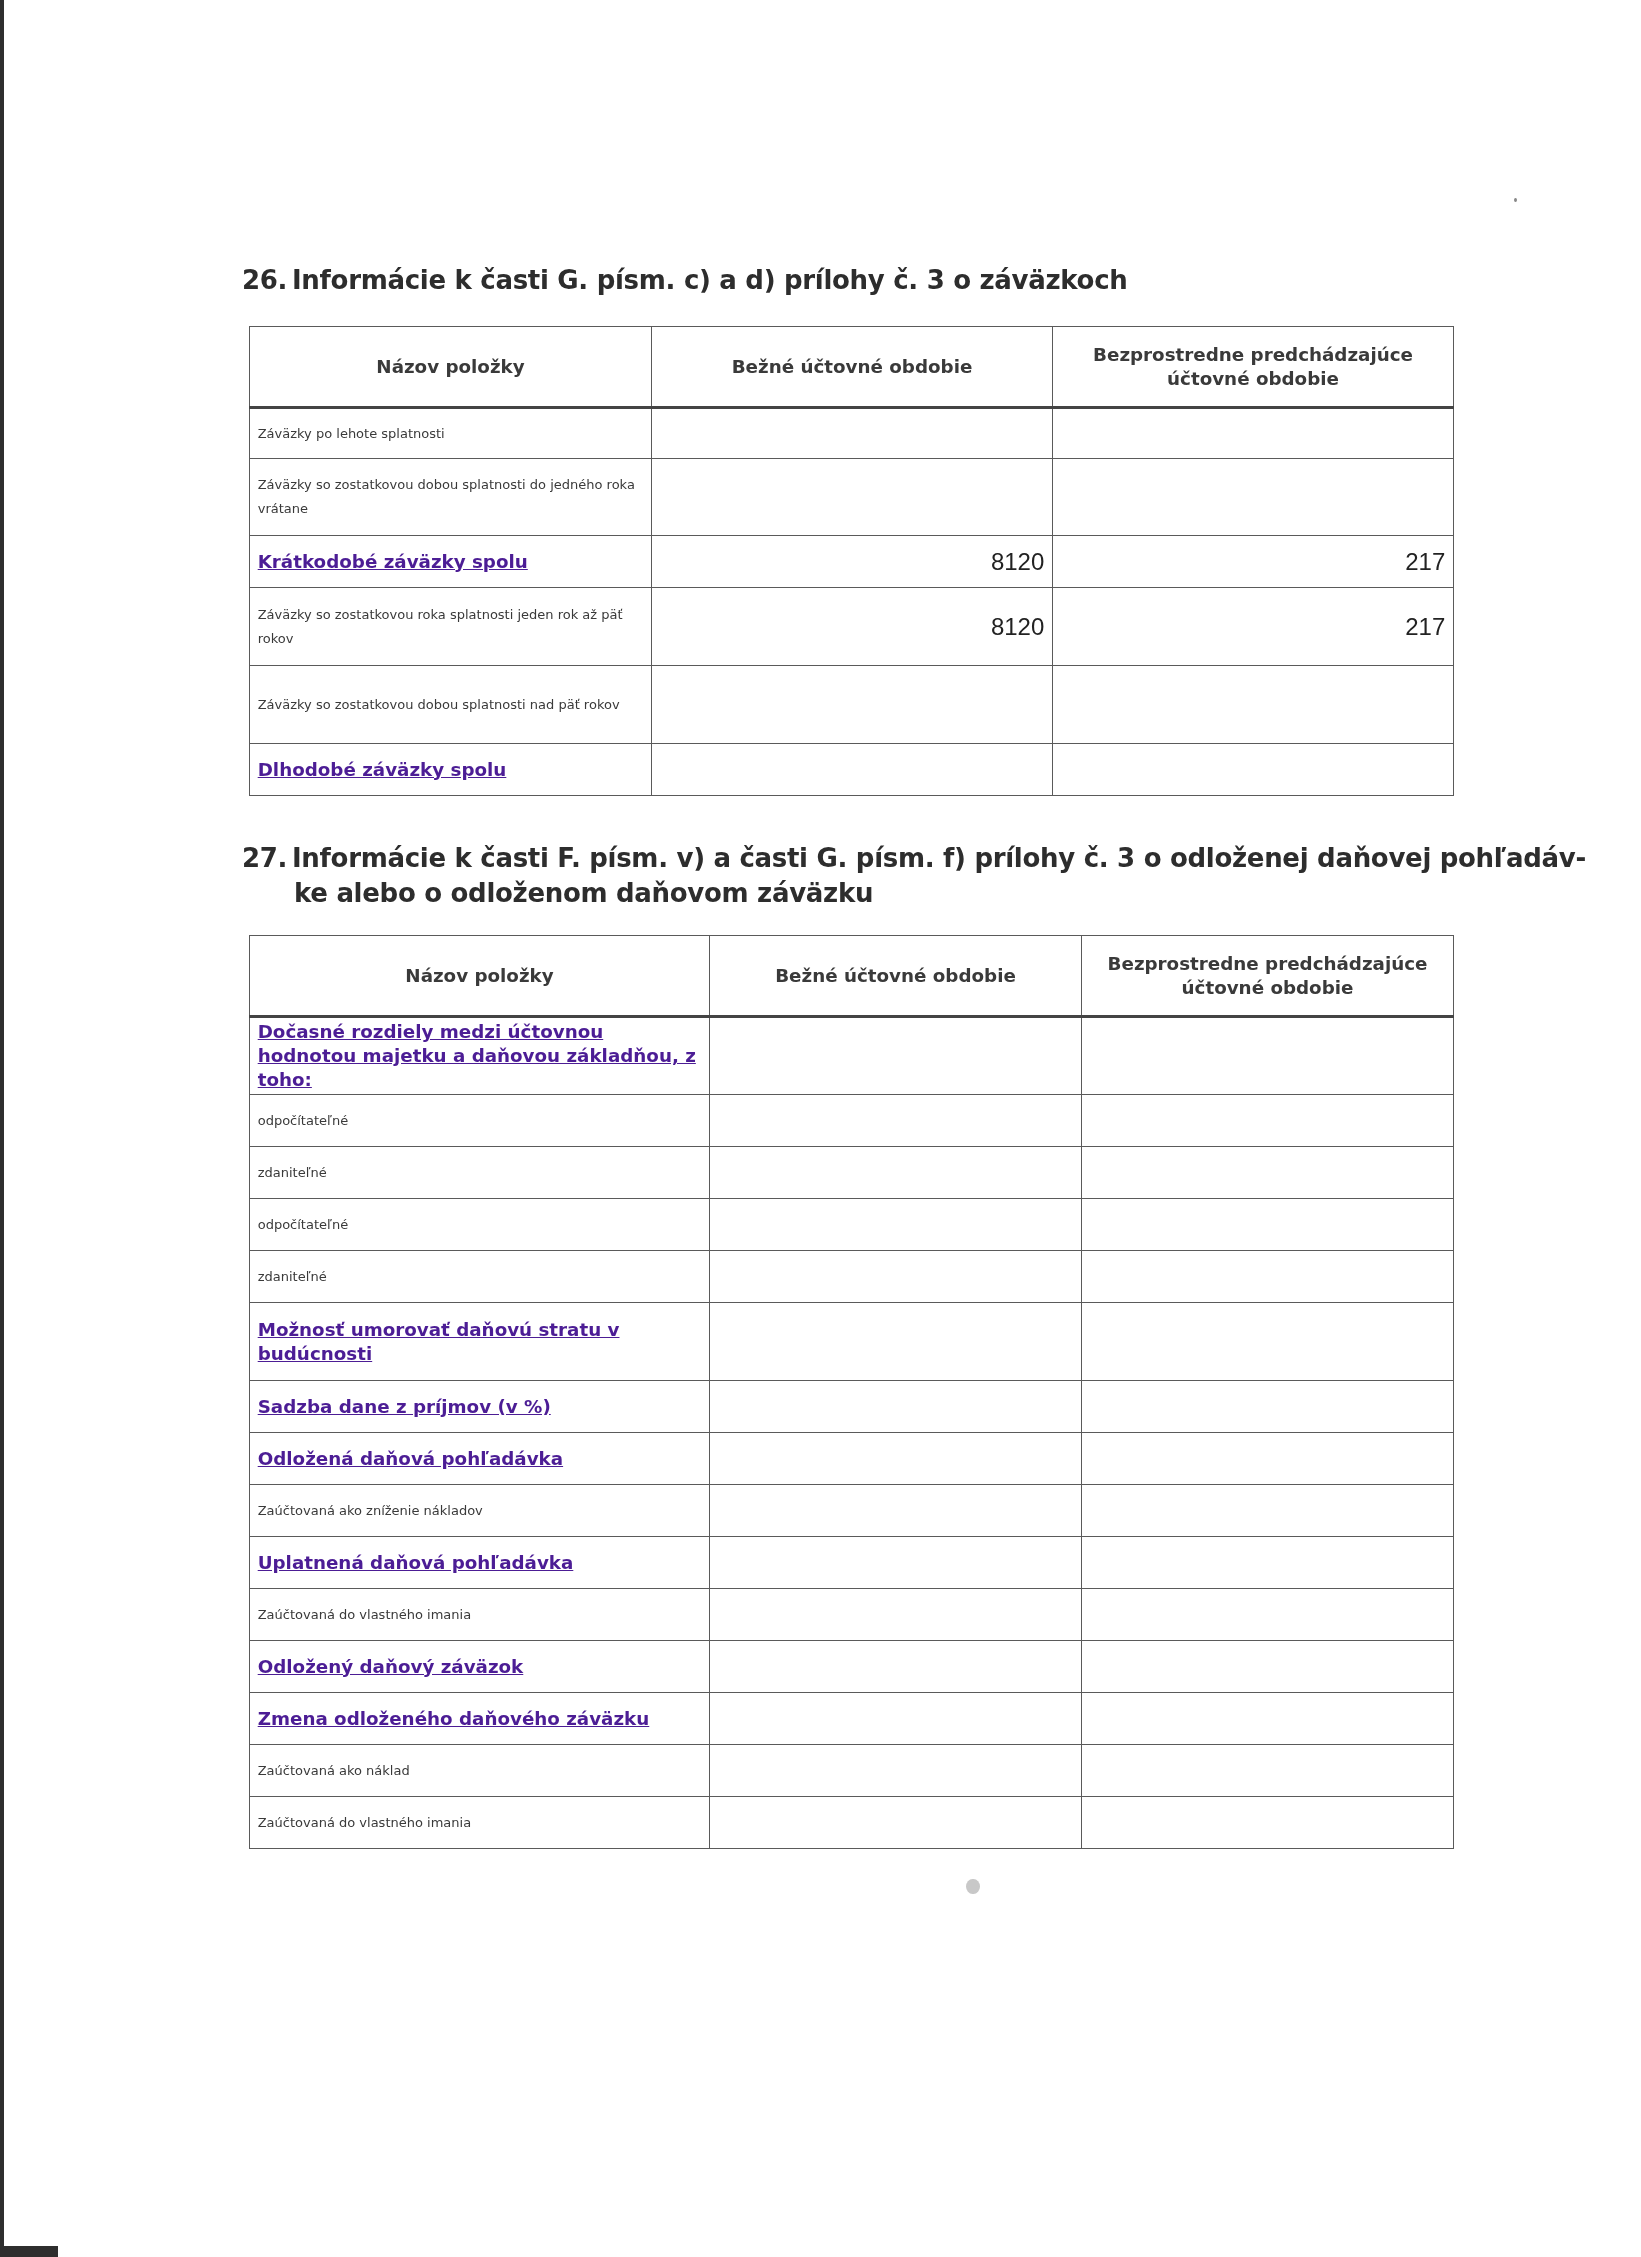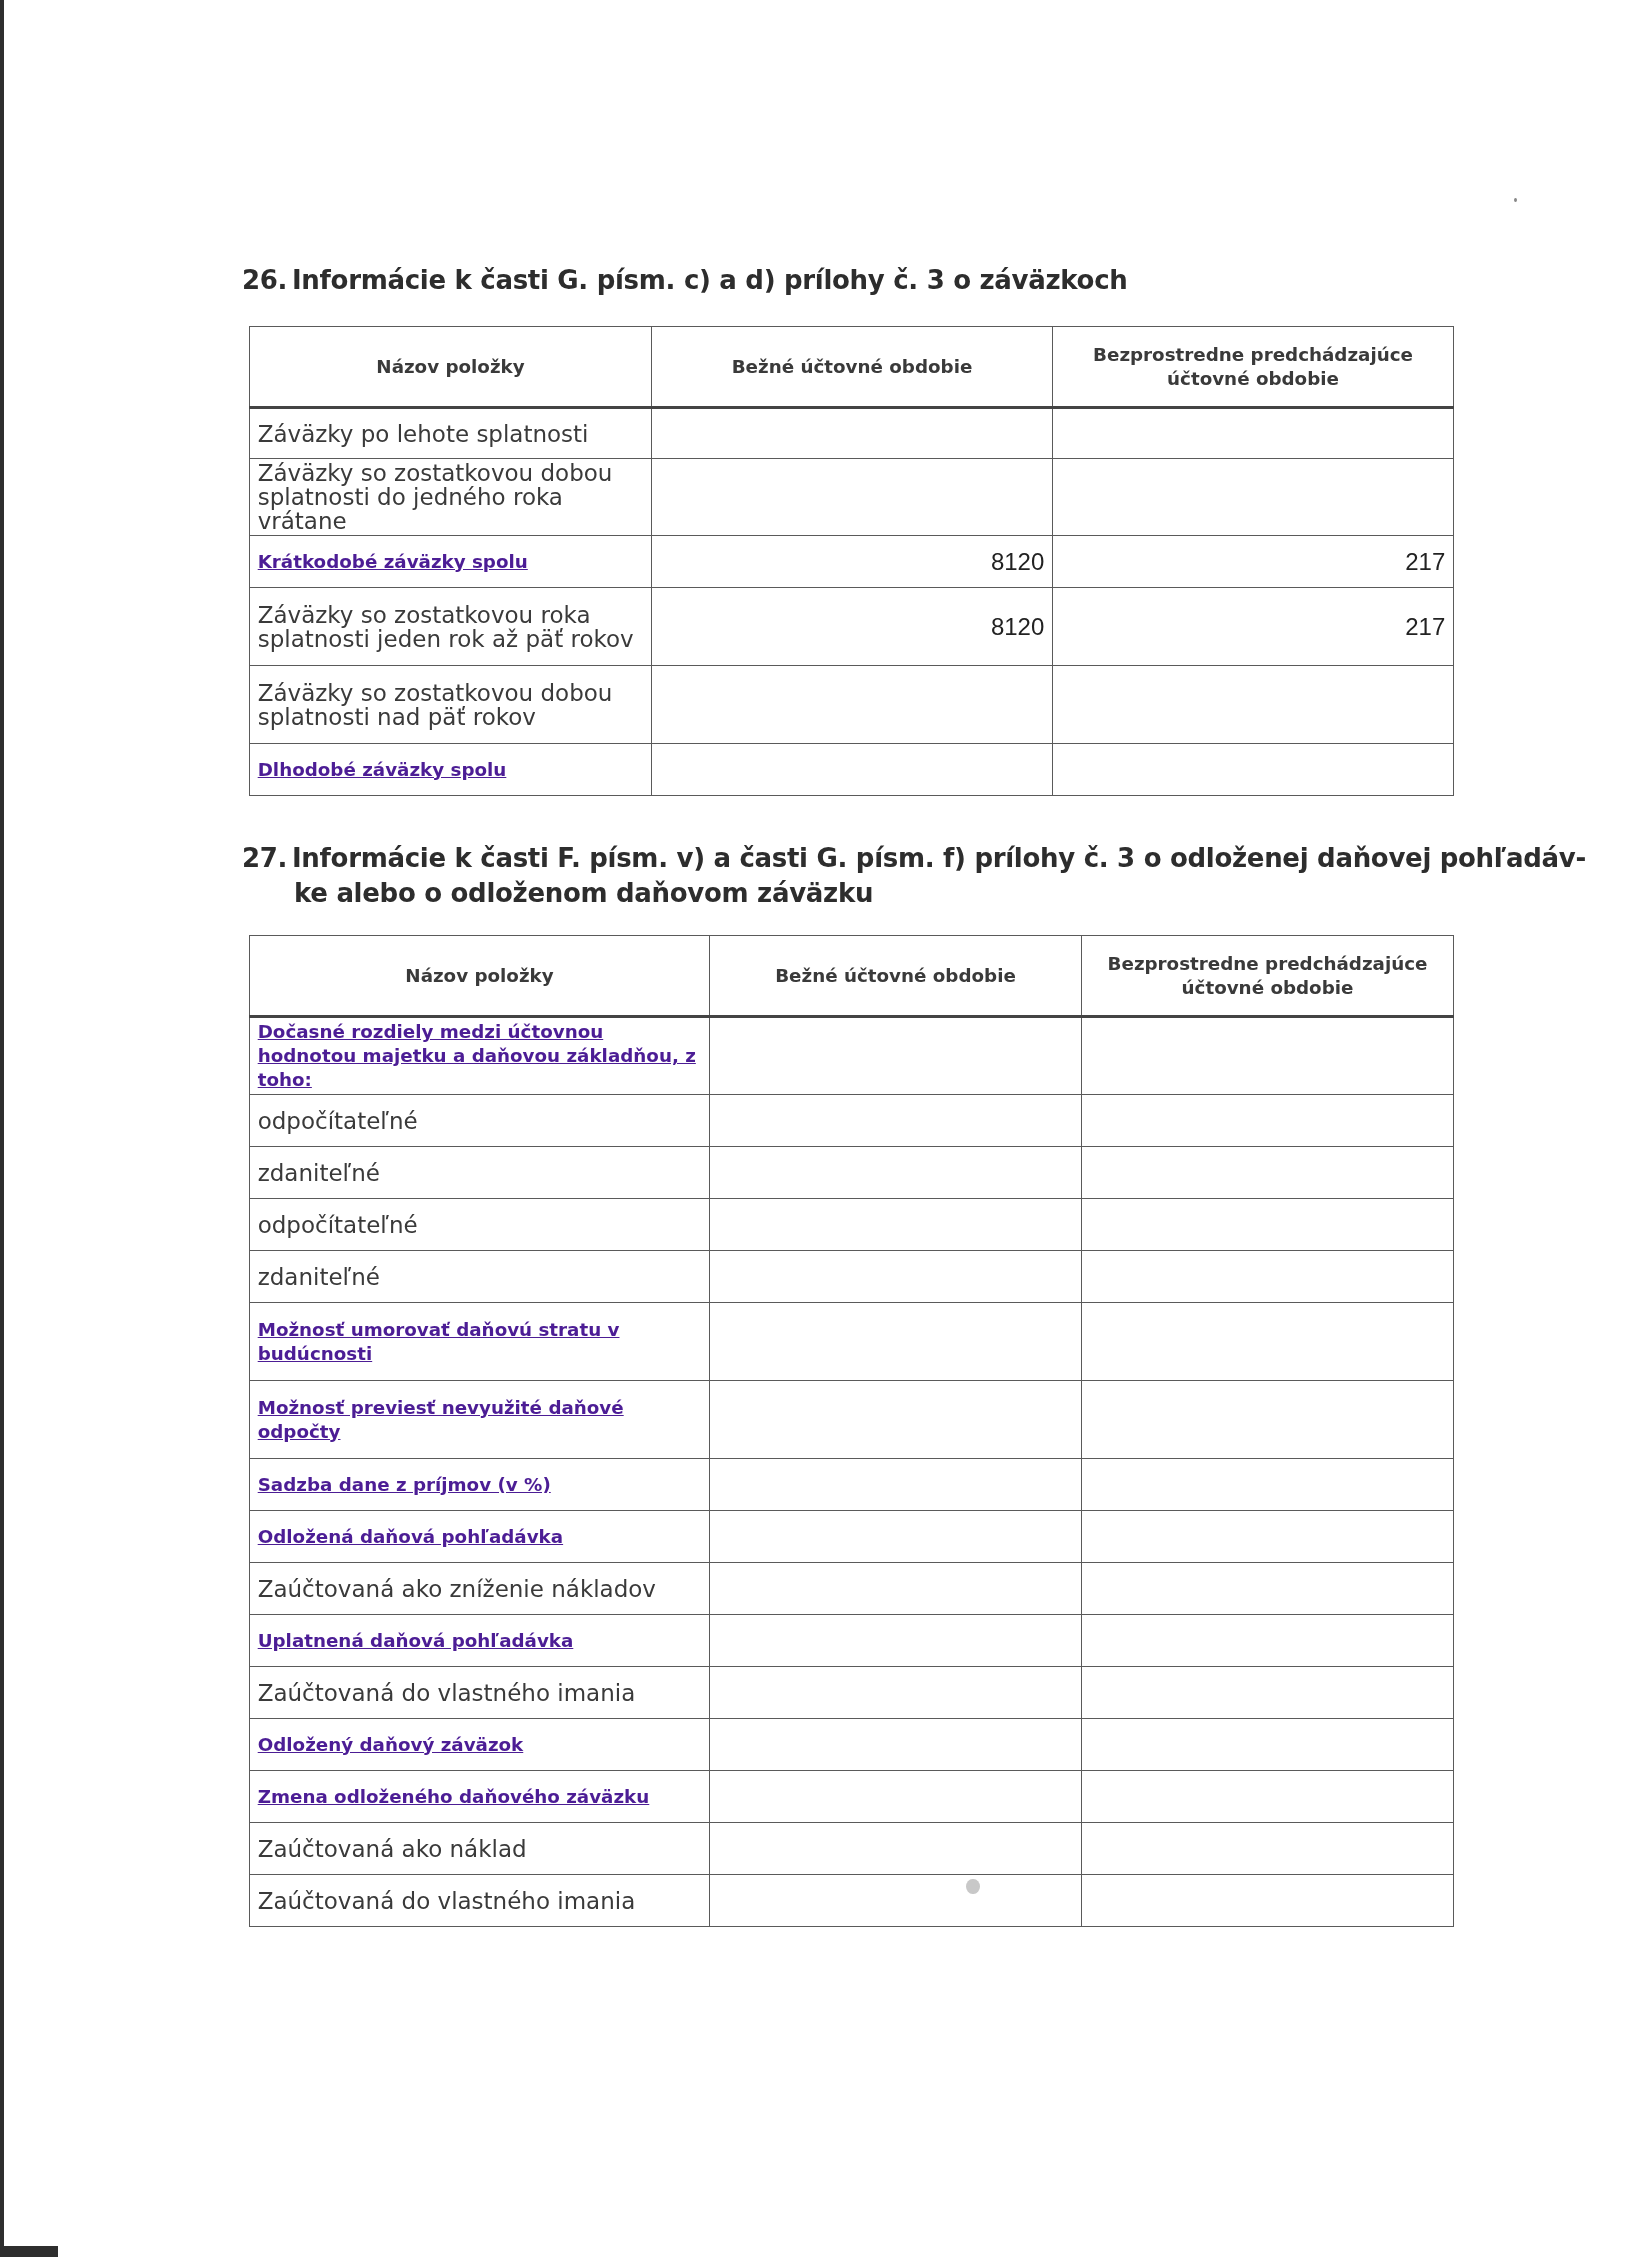--- a/index.html
+++ b/index.html
@@ -54,21 +54,21 @@
   }
   .t26 { left: 249px; top: 326px; width: 1203px; }
   .t27 { left: 249px; top: 935px; width: 1203px; }
   .t26 col.c1 { width: 402px; }
   .t26 col.c2 { width: 401px; }
   .t26 col.c3 { width: 401px; }
   .t27 col.c1 { width: 460px; }
   .t27 col.c2 { width: 372px; }
   .t27 col.c3 { width: 372px; }
 
-  td.label { font-size: 23px; color: #3a3a3a; line-height: 24px; }
+  td.label { font-size: 13px; color: #3a3a3a; line-height: 24px; }
   td.label.bold { font-weight: bold; font-size: 18.3px; color: #4c1d95; text-decoration: underline; }
   td.num {
     text-align: right;
     font-family: "Liberation Sans", sans-serif;
     font-size: 24px;
     color: #222;
     padding-right: 5.8px;
   }
 </style>
 </head>
@@ -172,25 +172,20 @@
       <tr style="height: 52px;">
         <td class="label">zdaniteľné</td>
         <td class="num"></td>
         <td class="num"></td>
       </tr>
       <tr style="height: 78px;">
         <td class="label bold">Možnosť umorovať daňovú stratu v budúcnosti</td>
         <td class="num"></td>
         <td class="num"></td>
       </tr>
-      <tr style="height: 78px;">
-        <td class="label bold">Možnosť previesť nevyužité daňové odpočty</td>
-        <td class="num"></td>
-        <td class="num"></td>
-      </tr>
       <tr style="height: 52px;">
         <td class="label bold">Sadzba dane z príjmov (v %)</td>
         <td class="num"></td>
         <td class="num"></td>
       </tr>
       <tr style="height: 52px;">
         <td class="label bold">Odložená daňová pohľadávka</td>
         <td class="num"></td>
         <td class="num"></td>
       </tr>

